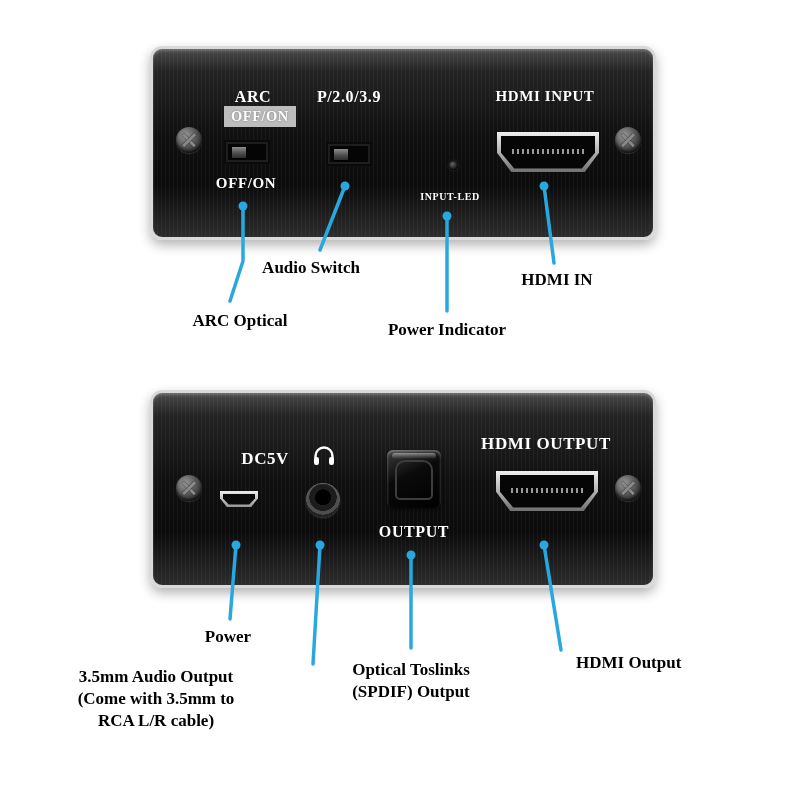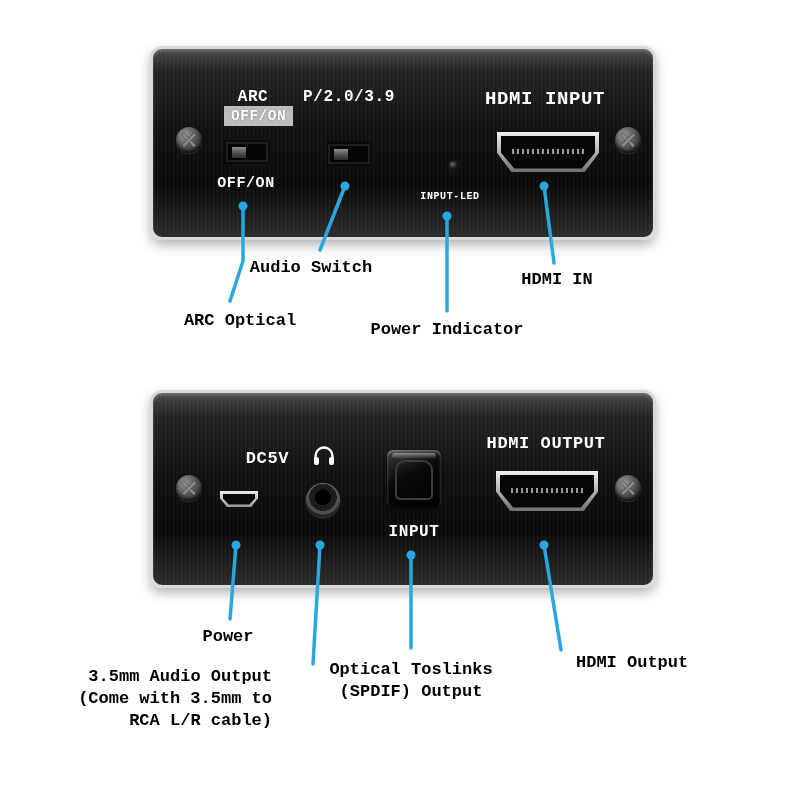--- a/index.html
+++ b/index.html
@@ -1,19 +1,19 @@
 <!DOCTYPE html>
 <html style="--callout: #29a8e0;"><head>
 <meta charset="utf-8">
 <style>
   :root { --callout:#29a8e0; }
   html,body { margin:0; padding:0; background:#fff; }
   .page {
     position:relative; width:799px; height:800px; background:#ffffff;
-    font-family:Liberation Mono, monospace; overflow:hidden;
+    font-family:Liberation Serif, serif; overflow:hidden;
   }
 
   
   .panel {
     position:absolute; border-radius:12px;
     background:
       repeating-linear-gradient(90deg, rgba(255,255,255,0.045) 0 1px, rgba(0,0,0,0) 1px 4px),
       linear-gradient(180deg, #4a4a4a 0%, #232323 12%, #101010 45%, #0b0b0b 72%, #2c2c2c 100%);
     border:3px solid #d9d9d9;
     box-shadow: 0 5px 12px rgba(0,0,0,0.30), inset 0 2px 3px rgba(255,255,255,0.22);
@@ -140,21 +140,21 @@
     <div class="panel-text" style="left:43px; top:126px; width:100px; font-size:15px;">OFF/ON</div>
 
     <div class="panel-text" style="left:143px; top:39px; width:106px; font-size:16px;">P/2.0/3.9</div>
     <div class="toggle" style="left:175px; top:95px;">
       <div class="knob"></div>
     </div>
 
     <div class="led" style="left:296px; top:112px;"></div>
     <div class="panel-text" style="left:237px; top:142px; width:120px; font-size:10px;">INPUT-LED</div>
 
-    <div class="panel-text" style="left:311px; top:39px; width:162px; font-size:19px;">HDMI INPUT</div>
+    <div class="panel-text" style="left:311px; top:39px; width:162px; font-size:15px;">HDMI INPUT</div>
     <div class="hdmi" style="left:344px; top:83px;">
       <div class="hdmi-inner">
         <div class="hdmi-pins"></div>
       </div>
     </div>
   </div>
 
   <div class="panel" id="panel-bottom">
     <div class="screw" style="left:23px; top:82px;"></div>
     <div class="screw" style="left:462px; top:82px;"></div>
@@ -165,21 +165,21 @@
     </div>
 
     <svg class="hp-icon" style="left:158px; top:51px;" viewBox="0 0 24 24">
       <path d="M3.5 15 L3.5 12 A8.5 8.5 0 0 1 20.5 12 L20.5 15" fill="none" stroke="#ffffff" stroke-width="2.4" stroke-linecap="round"></path>
       <rect x="2" y="13" width="5" height="8" rx="2.2" fill="#ffffff"></rect>
       <rect x="17" y="13" width="5" height="8" rx="2.2" fill="#ffffff"></rect>
     </svg>
     <div class="jack" style="left:153px; top:90px;"></div>
 
     <div class="toslink" style="left:234px; top:57px;"></div>
-    <div class="panel-text" style="left:211px; top:130px; width:100px; font-size:16px;">INPUT</div>
+    <div class="panel-text" style="left:211px; top:130px; width:100px; font-size:16px;">OUTPUT</div>
 
     <div class="panel-text" style="left:303px; top:41px; width:180px; font-size:17px;">HDMI OUTPUT</div>
     <div class="hdmi" style="left:343px; top:78px;">
       <div class="hdmi-inner">
         <div class="hdmi-pins"></div>
       </div>
     </div>
   </div>
 
   <svg class="callout-svg" width="799" height="800" viewBox="0 0 799 800">
@@ -217,21 +217,21 @@
     </g>
   </svg>
 
   <div class="callout-label" style="left:160px; top:311px; width:160px;">ARC Optical</div>
   <div class="callout-label" style="left:231px; top:258px; width:160px;">Audio Switch</div>
   <div class="callout-label" style="left:357px; top:320px; width:180px;">Power Indicator</div>
   <div class="callout-label" style="left:487px; top:270px; width:140px;">HDMI IN</div>
 
   <div class="callout-label" style="left:168px; top:627px; width:120px;">Power</div>
 
-  <div class="callout-label right multiline" style="left:40px; top:666px; width:232px;">
+  <div class="callout-label right multiline" style="left:40px; top:666px; width:232px;text-align:center;">
     <div>3.5mm Audio Output</div>
     <div>(Come with 3.5mm to</div>
     <div>RCA L/R cable)</div>
   </div>
 
   <div class="callout-label multiline" style="left:321px; top:659px; width:180px;">
     <div>Optical Toslinks</div>
     <div>(SPDIF) Output</div>
   </div>
 

